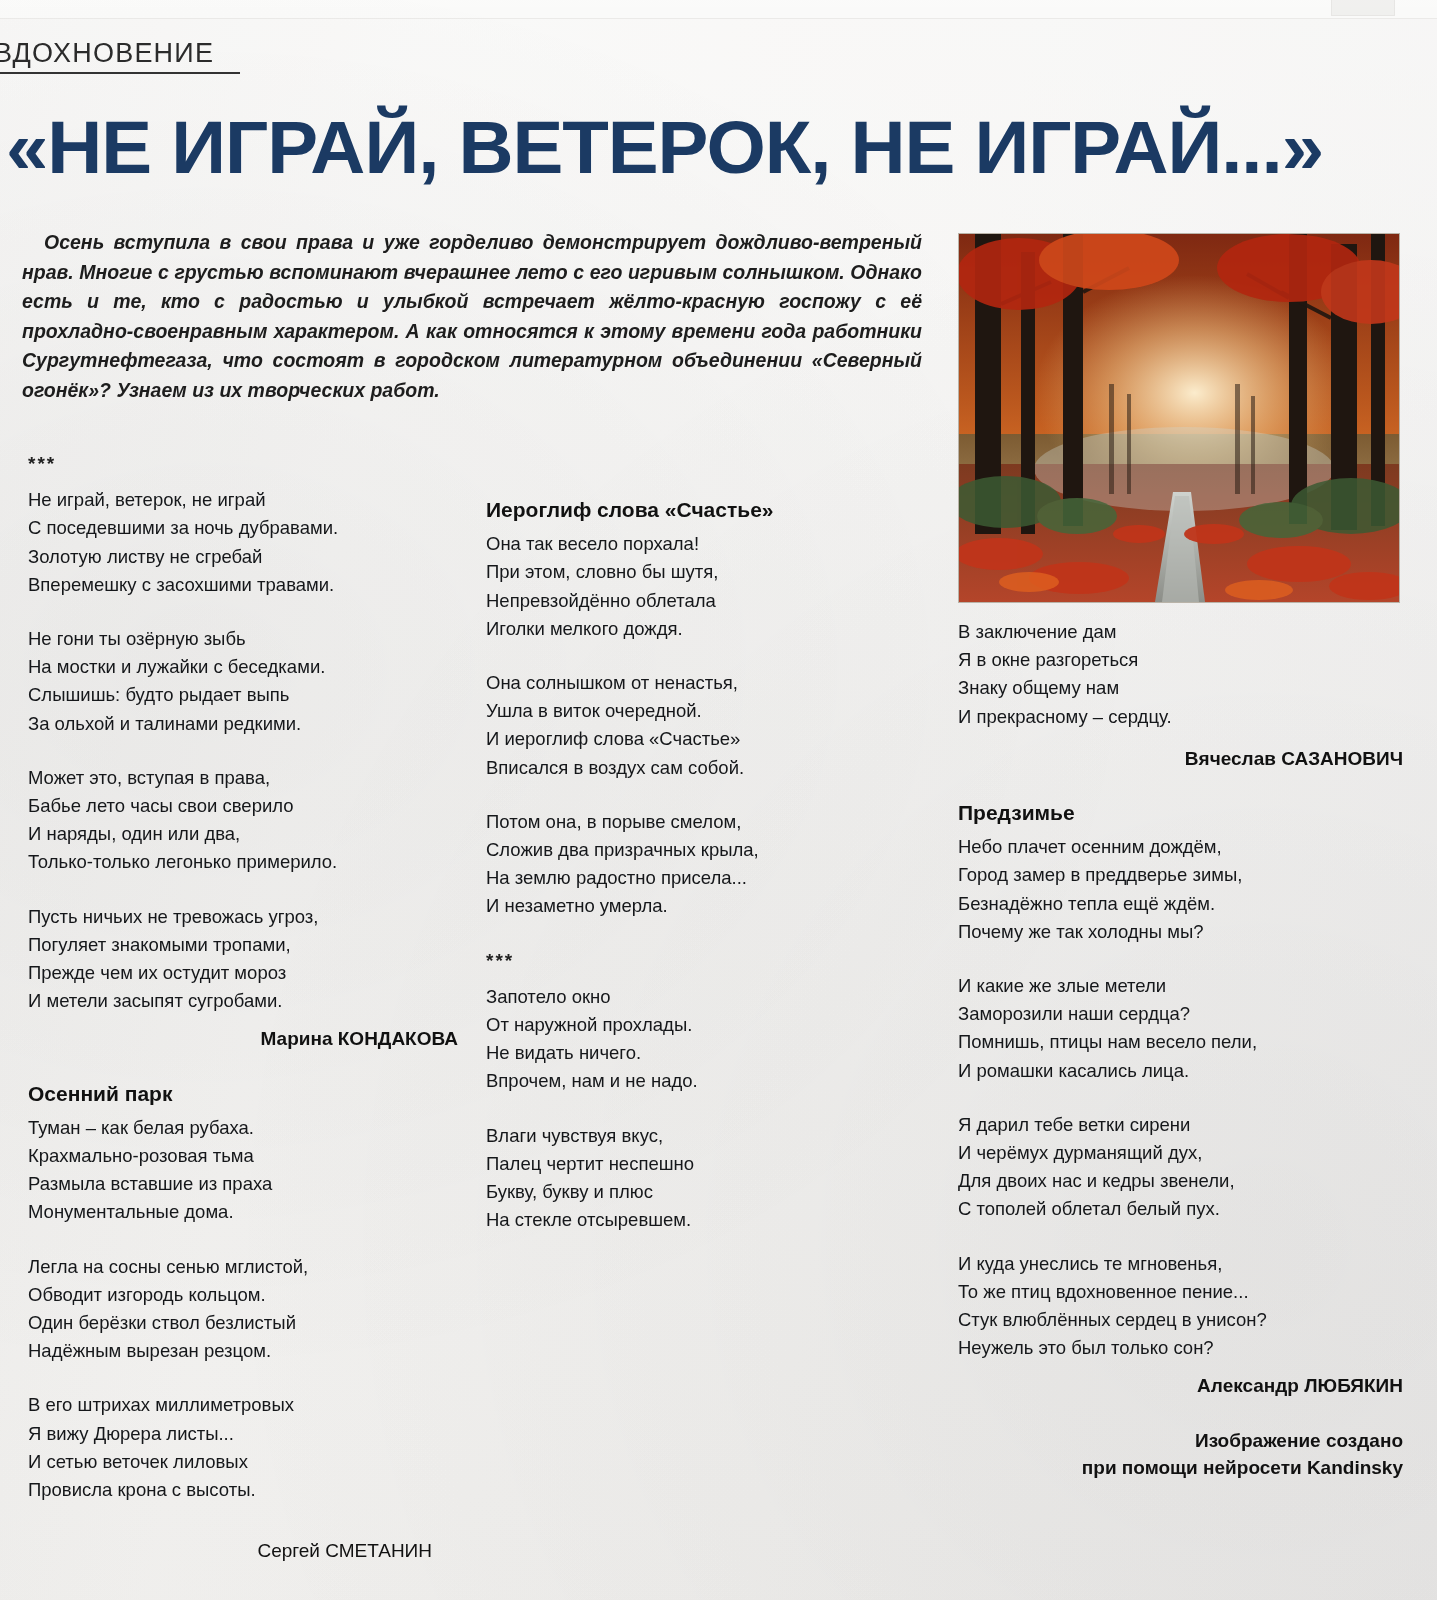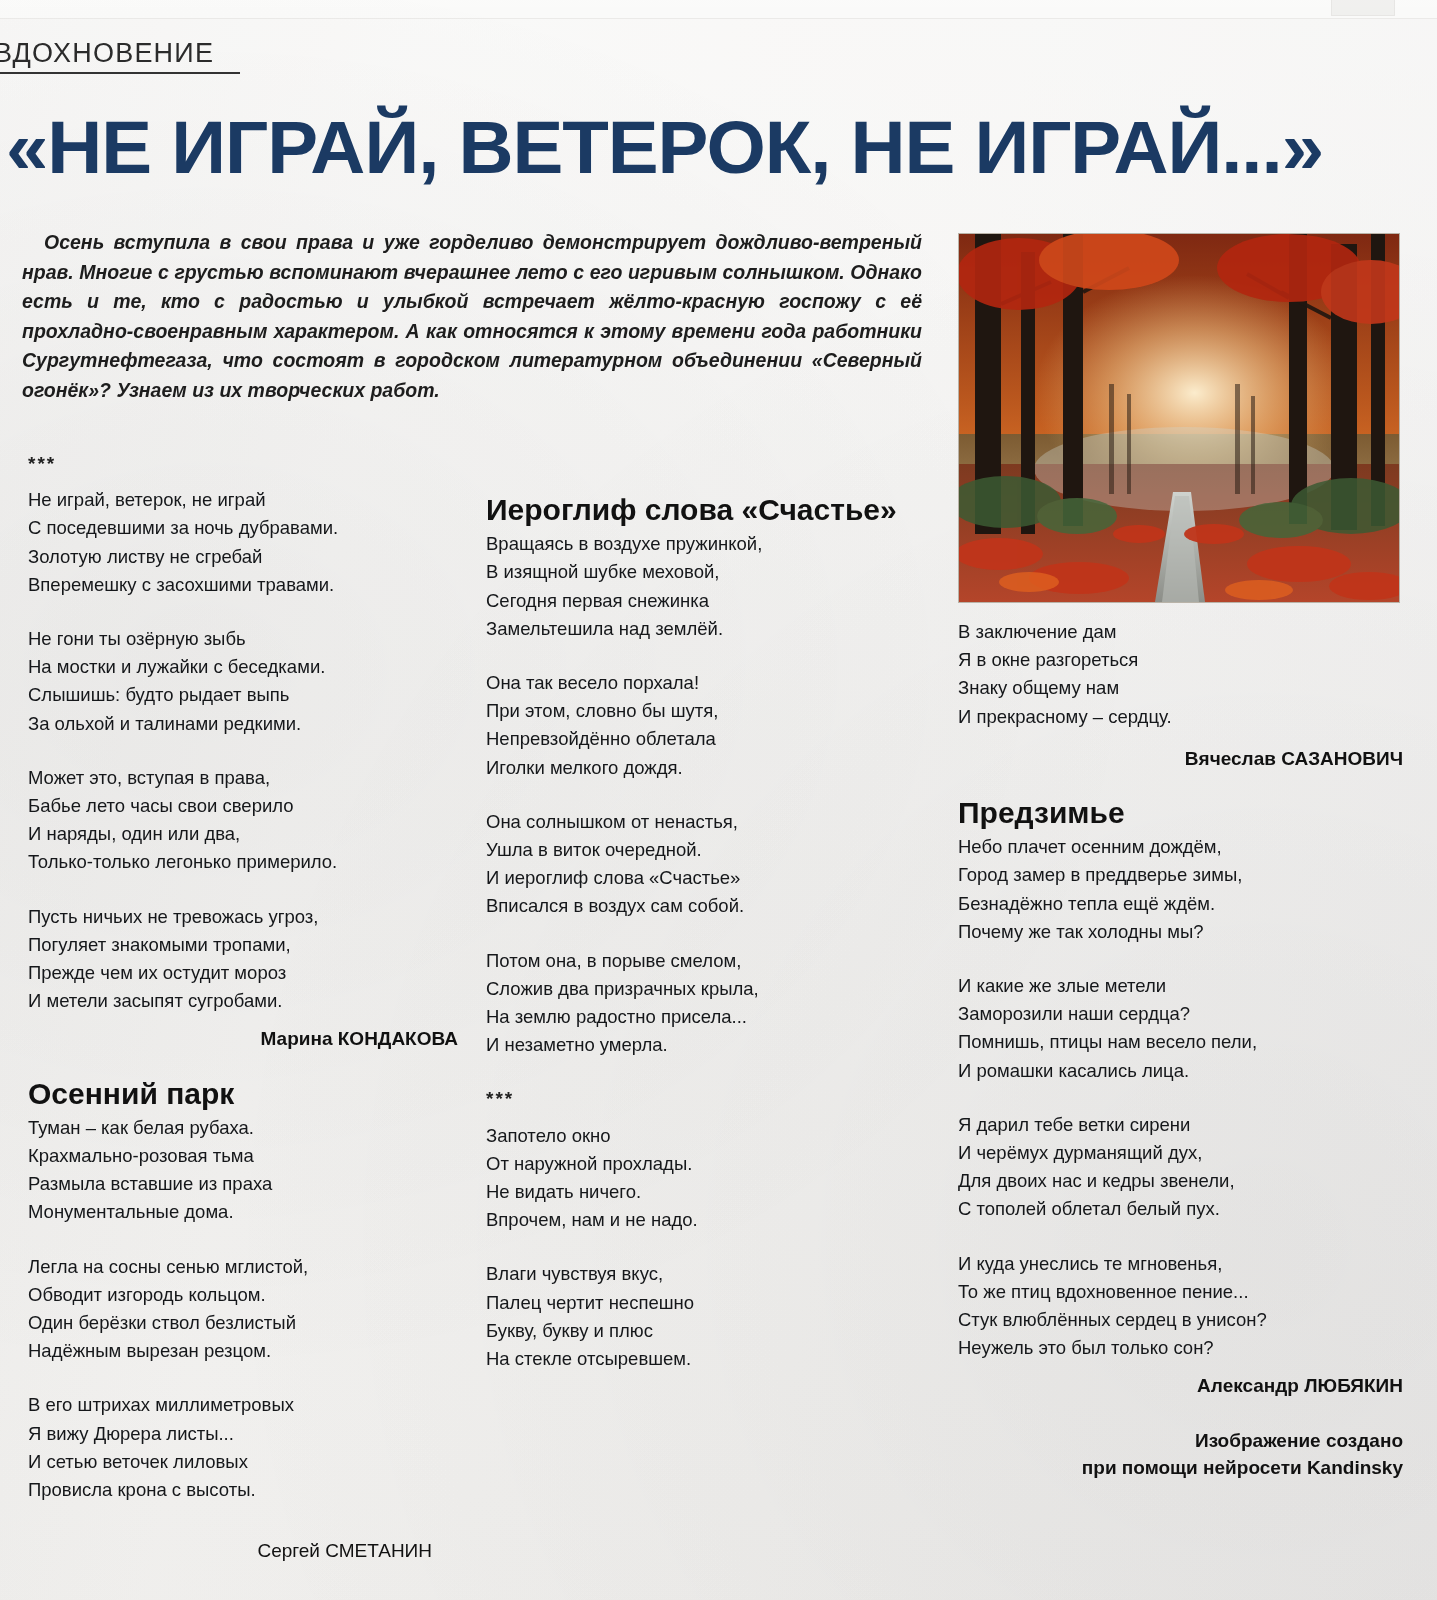--- a/index.html
+++ b/index.html
@@ -127,21 +127,21 @@
   .col3 { left: 958px; top: 618px; width: 445px; }
 
   .stars {
     font-size: 19px;
     letter-spacing: 2px;
     color: #222;
     margin: 0 0 8px 0;
     font-weight: bold;
   }
   .poem-title {
-    font-size: 30px;
+    font-size: 21px;
     font-weight: bold;
     color: #111;
     margin: 0 0 6px 0;
   }
   .stanza {
     margin: 0 0 26px 0;
   }
   .stanza .line { display: block; white-space: nowrap; }
   .author {
     text-align: right;
@@ -330,26 +330,20 @@
         <span class="line">И сетью веточек лиловых</span>
         <span class="line">Провисла крона с высоты.</span>
       </div>
     </div>
 
     <div class="sig-box">Сергей СМЕТАНИН</div>
 
     <div class="col col2">
       <div class="poem-title">Иероглиф слова «Счастье»</div>
       <div class="stanza">
-        <span class="line">Вращаясь в воздухе пружинкой,</span>
-        <span class="line">В изящной шубке меховой,</span>
-        <span class="line">Сегодня первая снежинка</span>
-        <span class="line">Замельтешила над землёй.</span>
-      </div>
-      <div class="stanza">
         <span class="line">Она так весело порхала!</span>
         <span class="line">При этом, словно бы шутя,</span>
         <span class="line">Непревзойдённо облетала</span>
         <span class="line">Иголки мелкого дождя.</span>
       </div>
       <div class="stanza">
         <span class="line">Она солнышком от ненастья,</span>
         <span class="line">Ушла в виток очередной.</span>
         <span class="line">И иероглиф слова «Счастье»</span>
         <span class="line">Вписался в воздух сам собой.</span>

